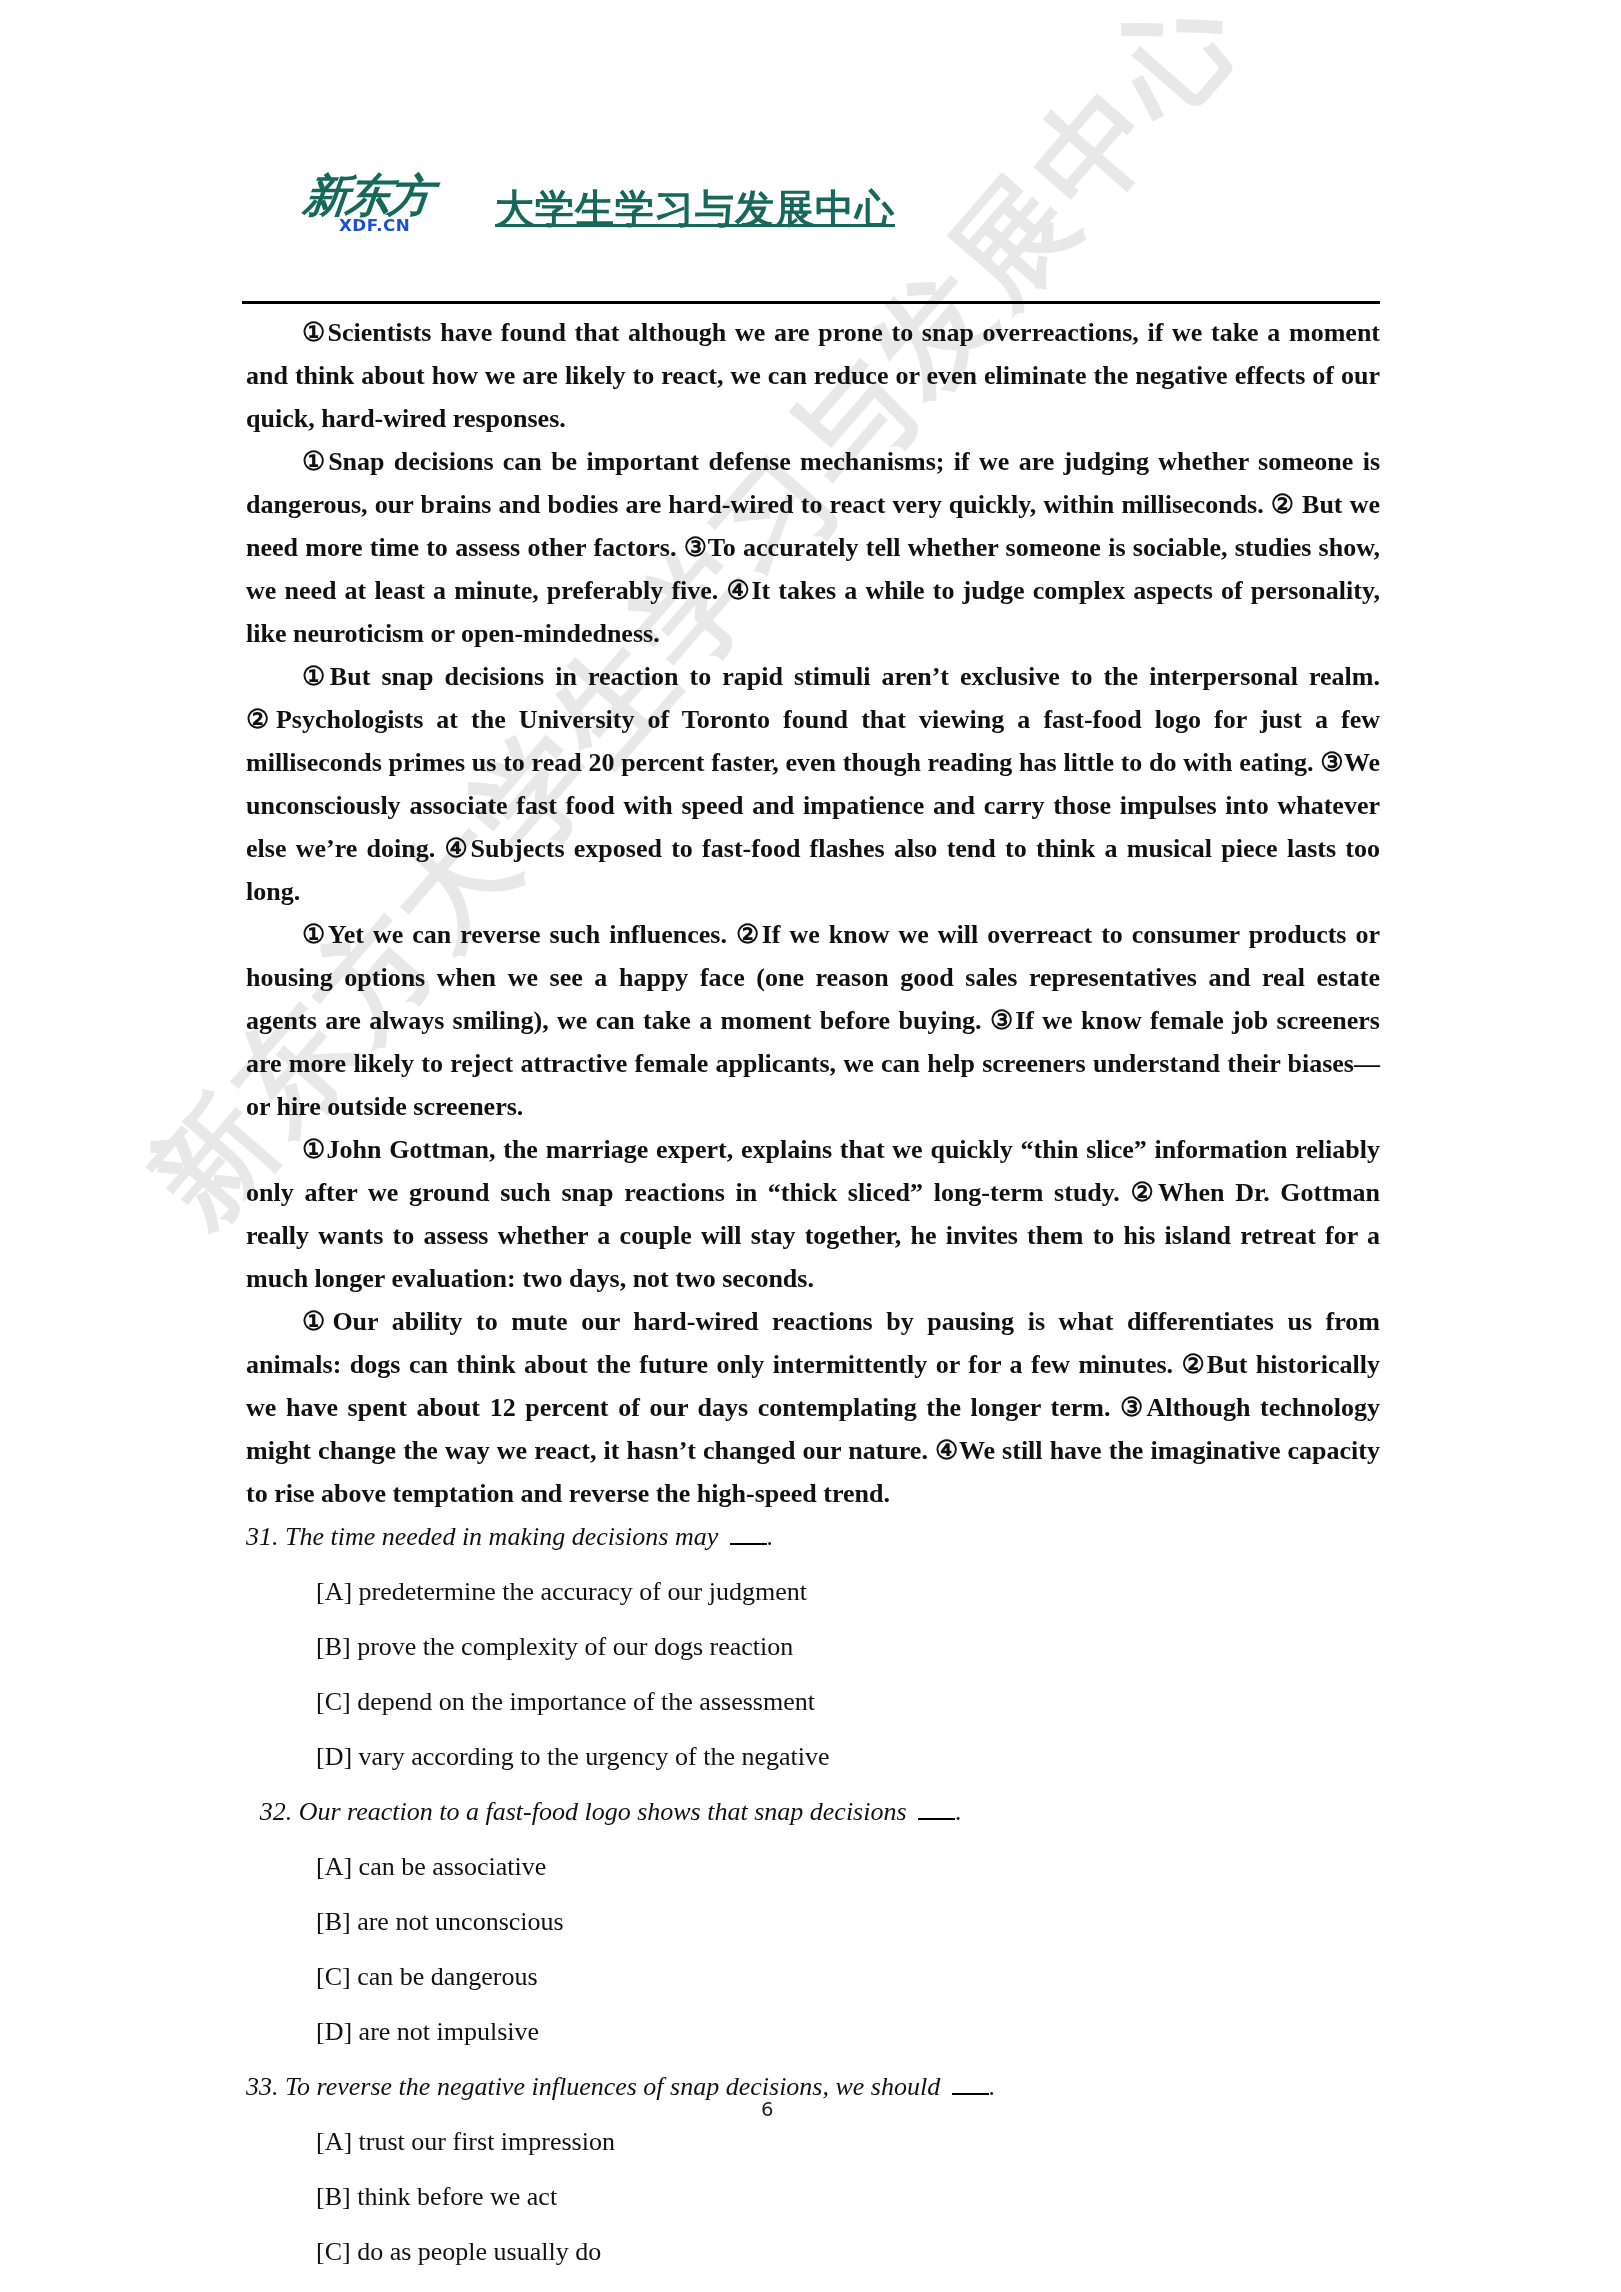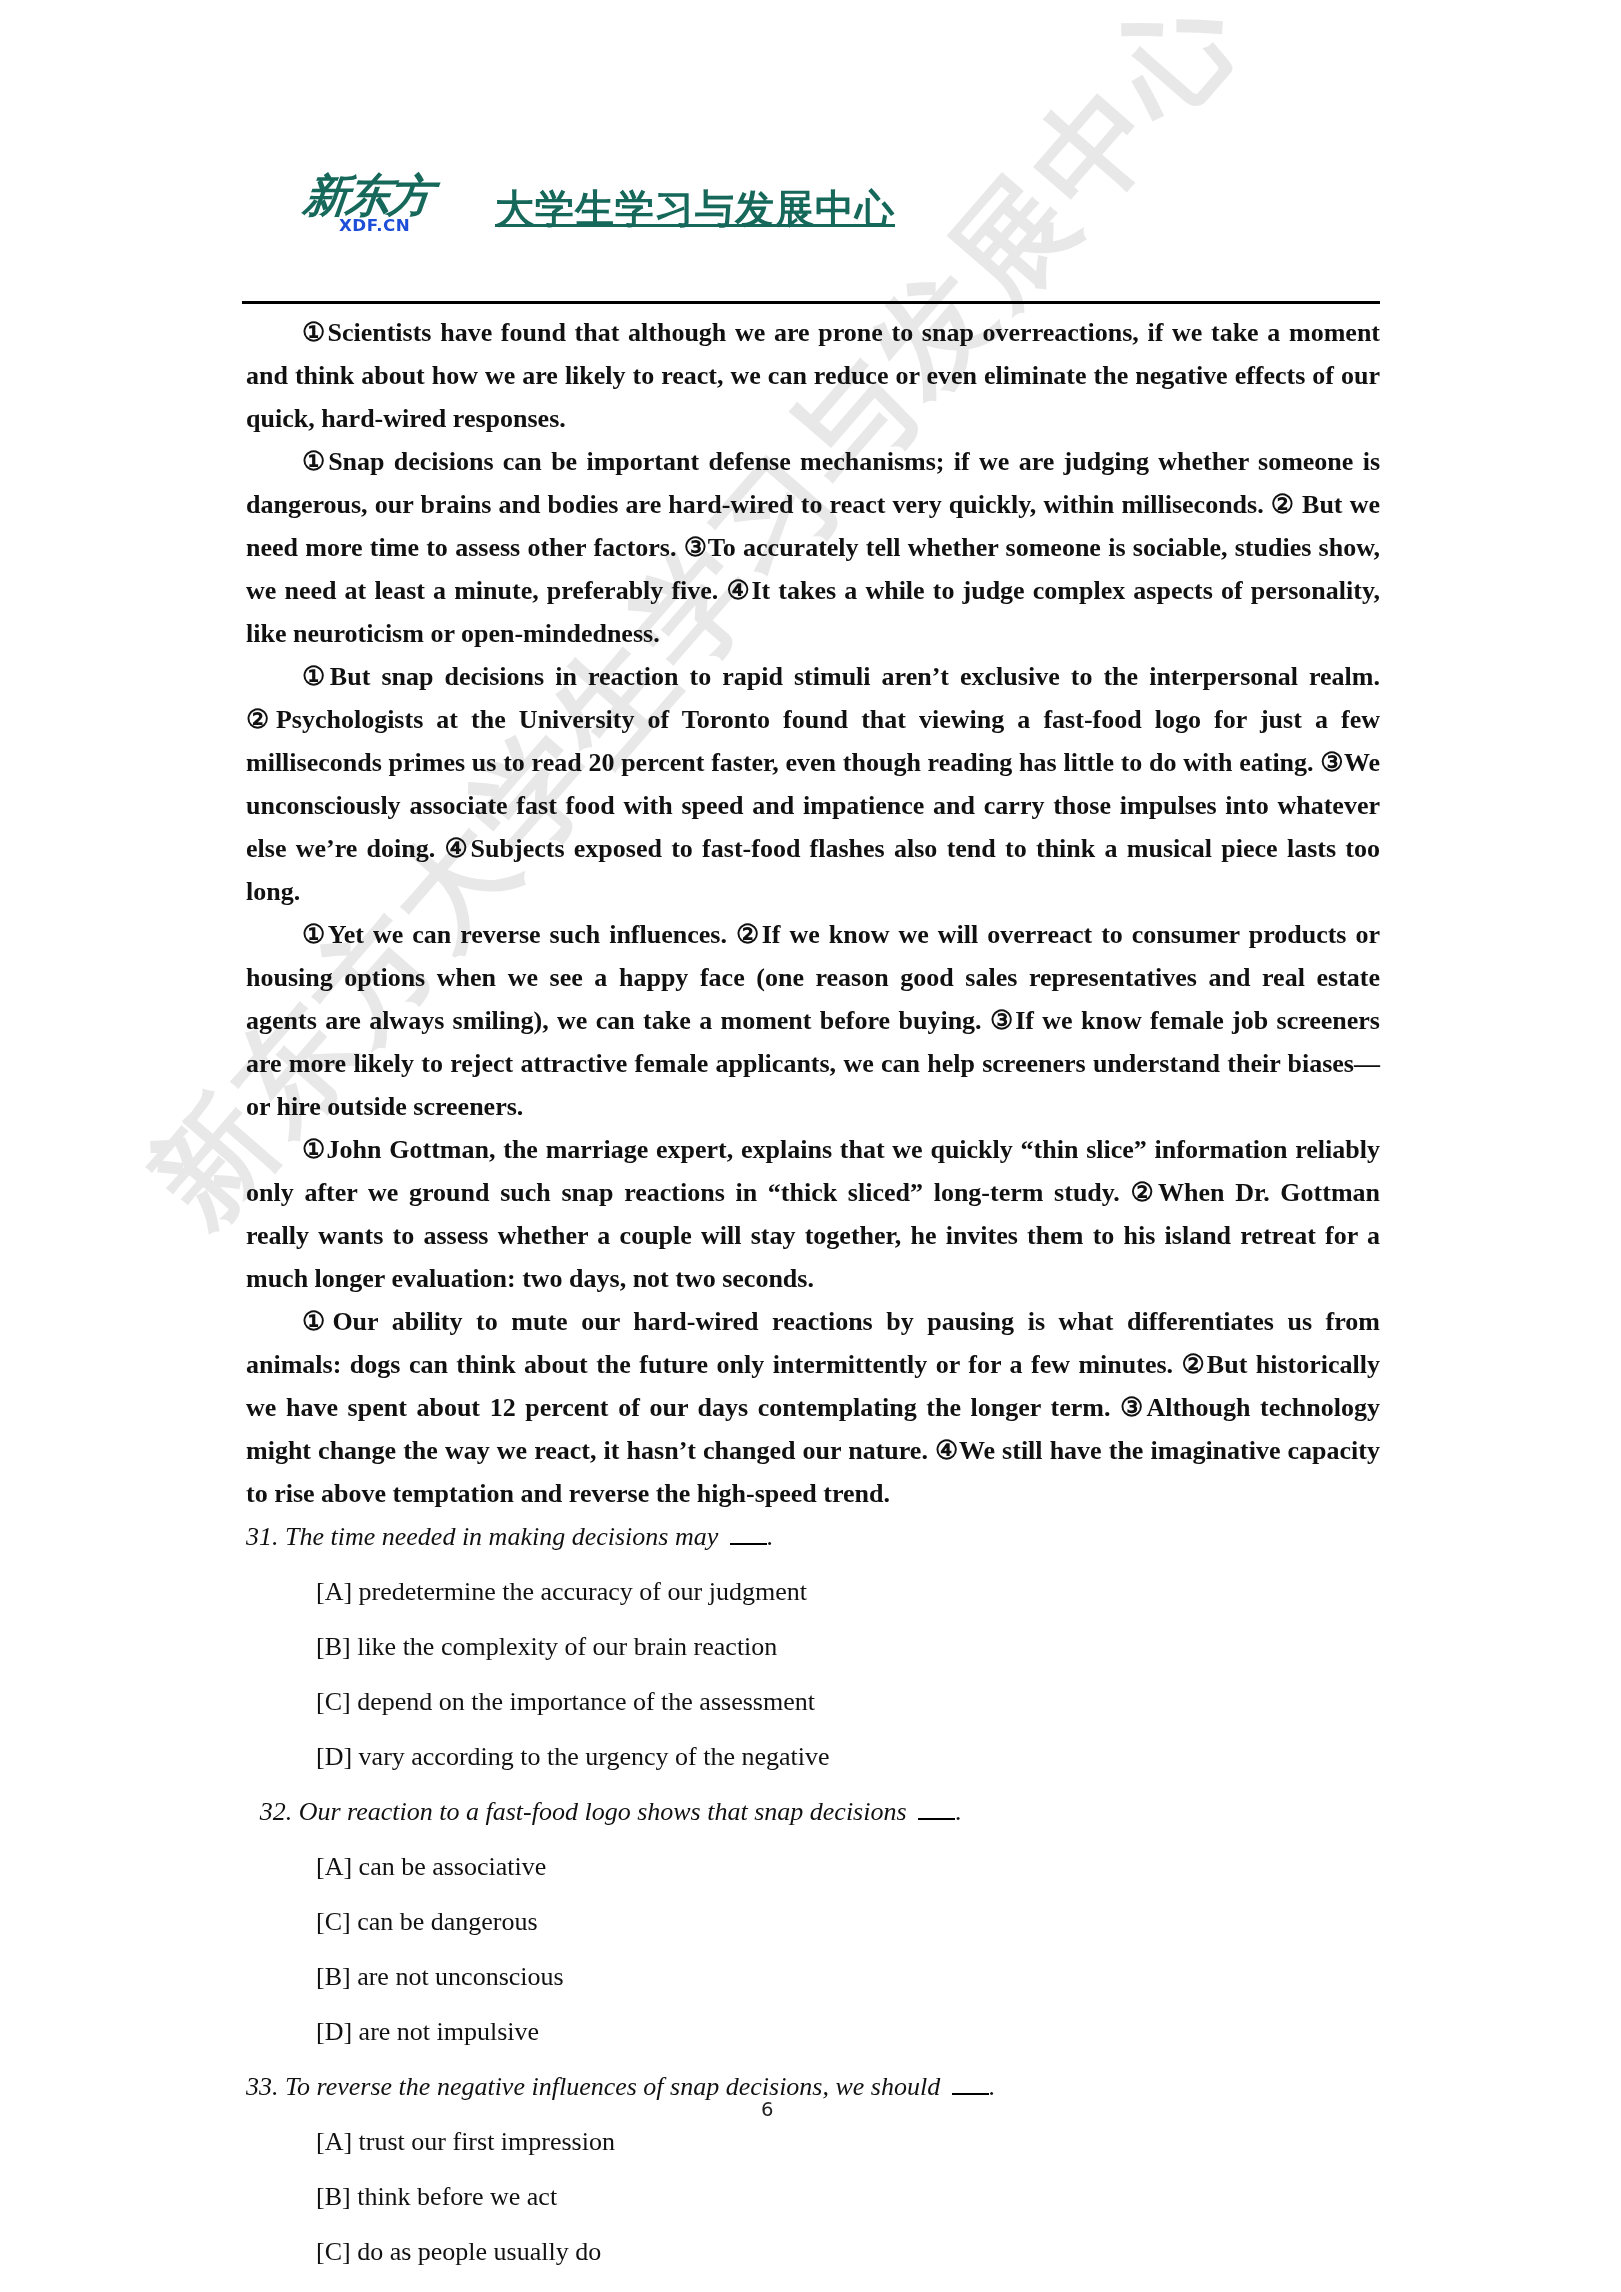--- a/index.html
+++ b/index.html
@@ -41,30 +41,30 @@
     <p class="para">①Snap decisions can be important defense mechanisms; if we are judging whether someone is dangerous, our brains and bodies are hard-wired to react very quickly, within milliseconds. ② But we need more time to assess other factors. ③To accurately tell whether someone is sociable, studies show, we need at least a minute, preferably five. ④It takes a while to judge complex aspects of personality, like neuroticism or open-mindedness.</p>
     <p class="para">①But snap decisions in reaction to rapid stimuli aren’t exclusive to the interpersonal realm. ②Psychologists at the University of Toronto found that viewing a fast-food logo for just a few milliseconds primes us to read 20 percent faster, even though reading has little to do with eating. ③We unconsciously associate fast food with speed and impatience and carry those impulses into whatever else we’re doing. ④Subjects exposed to fast-food flashes also tend to think a musical piece lasts too long.</p>
     <p class="para">①Yet we can reverse such influences. ②If we know we will overreact to consumer products or housing options when we see a happy face (one reason good sales representatives and real estate agents are always smiling), we can take a moment before buying. ③If we know female job screeners are more likely to reject attractive female applicants, we can help screeners understand their biases—or hire outside screeners.</p>
     <p class="para">①John Gottman, the marriage expert, explains that we quickly “thin slice” information reliably only after we ground such snap reactions in “thick sliced” long-term study. ②When Dr. Gottman really wants to assess whether a couple will stay together, he invites them to his island retreat for a much longer evaluation: two days, not two seconds.</p>
     <p class="para">①Our ability to mute our hard-wired reactions by pausing is what differentiates us from animals: dogs can think about the future only intermittently or for a few minutes. ②But historically we have spent about 12 percent of our days contemplating the longer term. ③Although technology might change the way we react, it hasn’t changed our nature. ④We still have the imaginative capacity to rise above temptation and reverse the high-speed trend.</p>
   </section>
 
   <section>
     <p class="question"><span>31.</span> <span>The time needed in making decisions may</span><span class="blank"></span><span>.</span></p>
     <p class="option">[A] predetermine the accuracy of our judgment</p>
-    <p class="option">[B] like the complexity of our brain reaction</p>
+    <p class="option">[B] prove the complexity of our dogs reaction</p>
     <p class="option">[C] depend on the importance of the assessment</p>
     <p class="option">[D] vary according to the urgency of the negative</p>
   </section>
 
   <section>
     <p class="question q32"><span>32.</span> <span>Our reaction to a fast-food logo shows that snap decisions</span><span class="blank"></span><span>.</span></p>
     <p class="option">[A] can be associative</p>
+    <p class="option">[B] are not unconscious</p>
     <p class="option">[C] can be dangerous</p>
-    <p class="option">[B] are not unconscious</p>
     <p class="option">[D] are not impulsive</p>
   </section>
 
   <section>
     <p class="question"><span>33.</span> <span>To reverse the negative influences of snap decisions, we should</span><span class="blank"></span><span>.</span></p>
     <p class="option">[A] trust our first impression</p>
     <p class="option">[B] think before we act</p>
     <p class="option">[C] do as people usually do</p>
   </section>
 </main>

